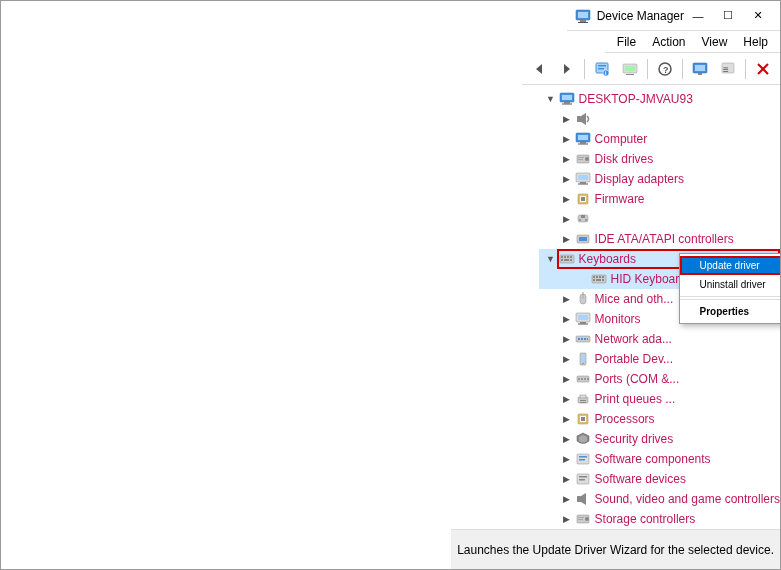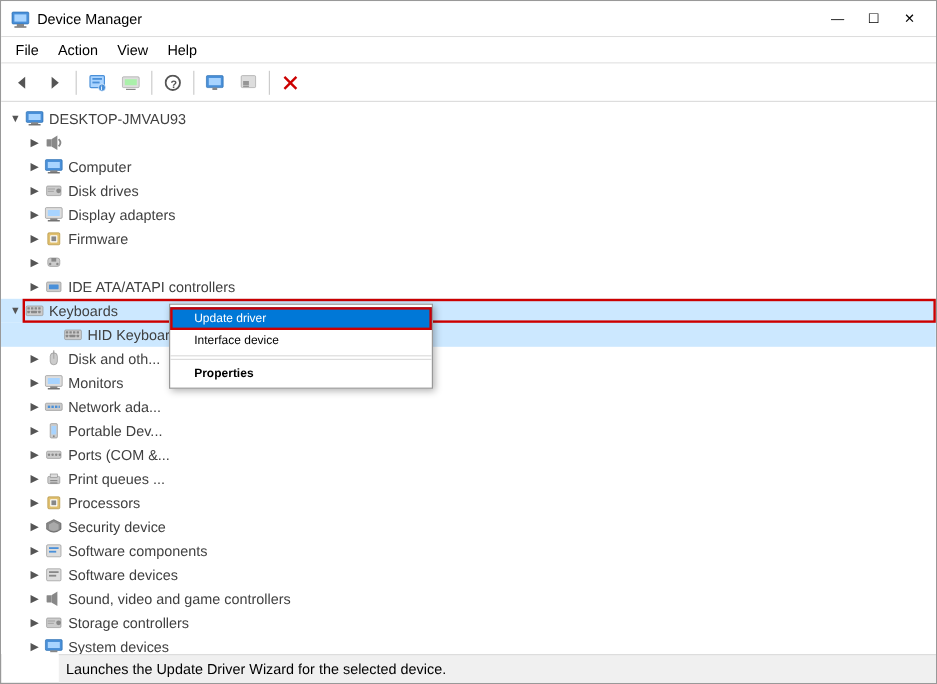--- a/index.html
+++ b/index.html
@@ -12,20 +12,21 @@
       overflow: hidden;
       user-select: none;
     }
     .window {
       width: 781px;
       height: 570px;
       border: 1px solid #999;
       display: flex;
       flex-direction: column;
       background: #fff;
+      align-items: flex-end;
     }
     .title-bar {
       background: #fff;
       height: 30px;
       display: flex;
       align-items: center;
       padding: 0 8px;
       border-bottom: 1px solid #ddd;
     }
     .title-bar-icon {
@@ -127,21 +128,21 @@
       width: 16px;
       height: 16px;
       margin-right: 4px;
       display: flex;
       align-items: center;
       justify-content: center;
       flex-shrink: 0;
     }
     .item-label {
       font-size: 12px;
-      color: #404040;
+      color: #be185d;
     }
     .indent-1 { padding-left: 20px; }
     .indent-2 { padding-left: 36px; }
 
     
     .context-menu {
       position: absolute;
       top: 168px;
       left: 140px;
       width: 220px;
@@ -187,21 +188,21 @@
       position: absolute;
       left: 18px;
       top: 0;
       bottom: 0;
       right: 0;
       border: 2px solid #cc0000;
       pointer-events: none;
     }
 
     .status-bar {
-      height: 24px;
+      height: 40px;
       background: #f0f0f0;
       border-top: 1px solid #ddd;
       display: flex;
       align-items: center;
       padding: 0 6px;
       font-size: 12px;
       margin-left: 48px;
     }
 
     svg { display: block; }
@@ -430,21 +431,21 @@
 
       <div class="tree-item indent-1">
         <div class="expand-icon">▶</div>
         <div class="item-icon">
           <svg width="16" height="16" viewBox="0 0 16 16">
             <rect x="5" y="3" width="6" height="10" rx="3" fill="#ccc" stroke="#888" stroke-width="0.5"></rect>
             <line x1="8" y1="3" x2="8" y2="8" stroke="#888" stroke-width="0.5"></line>
             <line x1="8" y1="1" x2="8" y2="3" stroke="#888" stroke-width="0.8"></line>
           </svg>
         </div>
-        <span class="item-label">Disk and oth...</span>
+        <span class="item-label">Mice and oth...</span>
       </div>
 
       <div class="tree-item indent-1">
         <div class="expand-icon">▶</div>
         <div class="item-icon">
           <svg width="16" height="16" viewBox="0 0 16 16">
             <rect x="1" y="2" width="14" height="9" rx="1" fill="#ddd" stroke="#888" stroke-width="0.5"></rect>
             <rect x="3" y="4" width="10" height="5" fill="#a8d4ff"></rect>
             <rect x="5" y="11" width="6" height="1.5" fill="#888"></rect>
             <rect x="3" y="12.5" width="10" height="1" fill="#555"></rect>
@@ -519,21 +520,21 @@
       </div>
 
       <div class="tree-item indent-1">
         <div class="expand-icon">▶</div>
         <div class="item-icon">
           <svg width="16" height="16" viewBox="0 0 16 16">
             <path d="M8,2 L14,5 L14,10 Q8,15 2,10 L2,5 Z" fill="#888" stroke="#555" stroke-width="0.5"></path>
             <path d="M8,4 L12,6 L12,10 Q8,13 4,10 L4,6 Z" fill="#aaa"></path>
           </svg>
         </div>
-        <span class="item-label">Security device</span>
+        <span class="item-label">Security drives</span>
       </div>
 
       <div class="tree-item indent-1">
         <div class="expand-icon">▶</div>
         <div class="item-icon">
           <svg width="16" height="16" viewBox="0 0 16 16">
             <rect x="2" y="3" width="12" height="10" rx="1" fill="#ddd" stroke="#888" stroke-width="0.5"></rect>
             <rect x="4" y="5" width="8" height="1.5" fill="#4a90d9"></rect>
             <rect x="4" y="8" width="6" height="1.5" fill="#4a90d9"></rect>
           </svg>
@@ -587,21 +588,21 @@
           </svg>
         </div>
         <span class="item-label">System devices</span>
       </div>
 
       <div class="context-menu">
         <div class="ctx-item highlighted" style="background:#0078d7;color:#fff;border:2px solid #cc0000;padding:2px 18px;">
           <span>Update driver</span>
         </div>
         <div class="ctx-item">
-          <span>Interface device</span>
+          <span>Uninstall driver</span>
         </div>
         <div class="ctx-separator"></div>
         <div class="ctx-separator"></div>
         <div class="ctx-item bold">
           <span>Properties</span>
         </div>
       </div>
 
     </div>
   </div>

